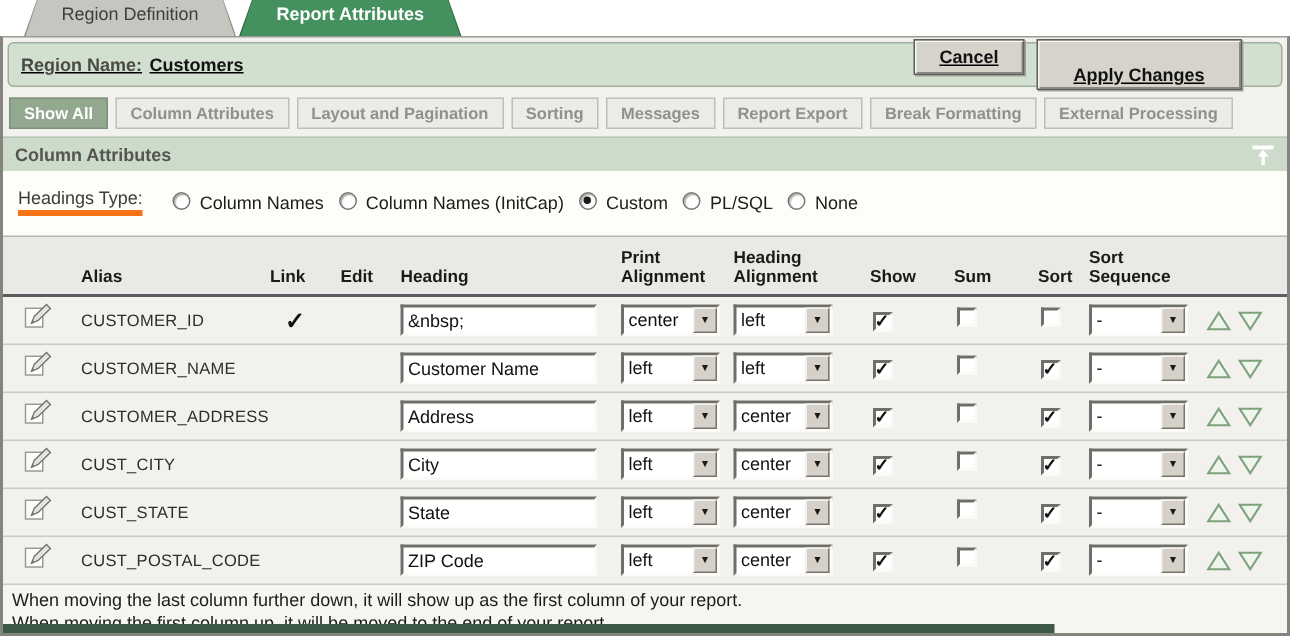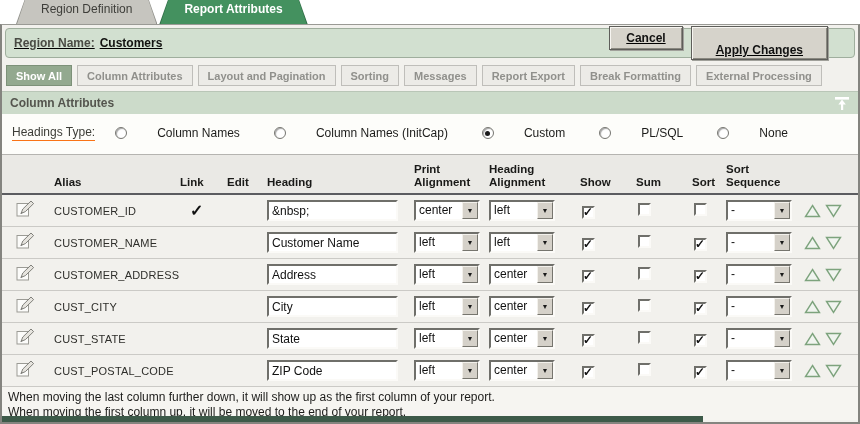--- a/index.html
+++ b/index.html
@@ -39,22 +39,22 @@
           white-space:nowrap; cursor:default; }
   .fbtn.checked { background:#93a98f; color:#fff; border-color:#7d9179; }
 
   
   .section-header { height:23px; background:#ccdbca; border-top:1px solid #b9c6b7; display:flex; align-items:center; padding:0 8px; }
   .section-title { font-weight:bold; font-size:12px; color:#54554e; }
   .section-icon { margin-left:auto; width:16px; height:15px; cursor:default; }
 
   
   .headings-band { background:#fdfdfa; padding:11px 0 13px 10px; display:flex; align-items:center; border-bottom:1px solid #b5b4b0; }
-  .ht-label { font-size:12px; color:#3c3d37; border-bottom:1px solid #f97316; padding-bottom:1px; margin-right:10px; }
-  .radio-group { display:flex; align-items:center;gap:24px; }
+  .ht-label { font-size:12px; color:#3c3d37; border-bottom:4px solid #f97316; padding-bottom:1px; margin-right:10px; }
+  .radio-group { display:flex; align-items:flex-start; }
   .radio { width:12px; height:12px; border-radius:50%; background:#fff; border:1px solid #767671;
            box-shadow: inset 1px 1px 1px rgba(60,60,60,.45); margin:0 6px 0 10px; cursor:default; }
   .radio.checked::after { content:""; display:block; width:5px; height:5px; border-radius:50%; background:#1a1a1a; margin:2.5px; }
   .rlabel { font-size:12px; color:#1c1c1a; white-space:nowrap; }
 
   
   .grid { display:grid; grid-template-columns:44px 126px 47px 40px 147px 75px 79px 56px 56px 46px 74px 1fr;
           padding-left:8px; align-items:center; }
   .thead { background:#eae9e5; border-bottom:2px solid #5b5c60; align-items:end; padding-top:6px; padding-bottom:4px; min-height:40px; }
   .hcell { font-size:11.5px; font-weight:bold; color:#1a1a18; line-height:13px; }

